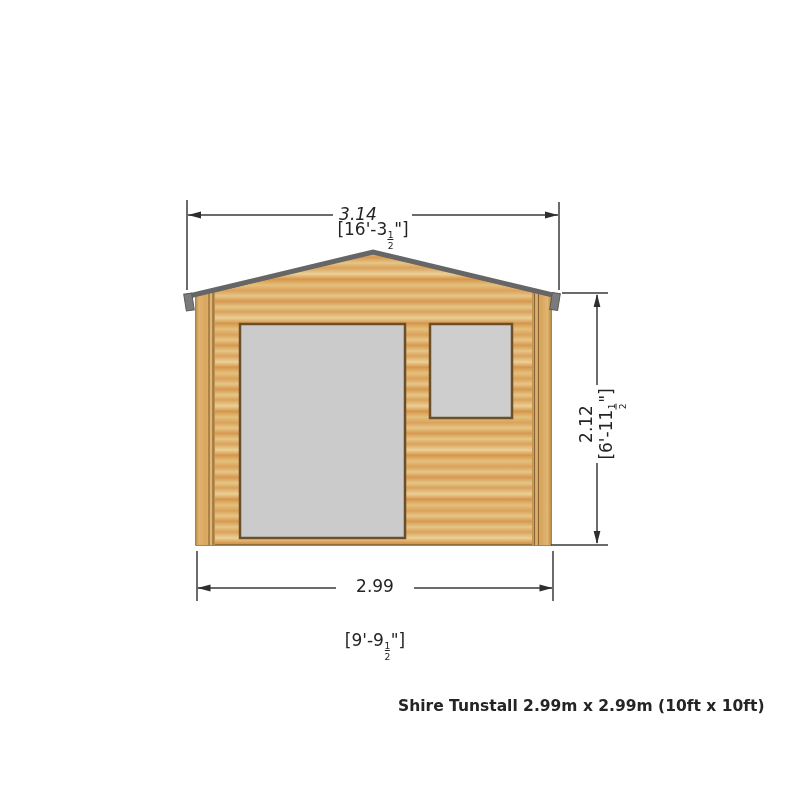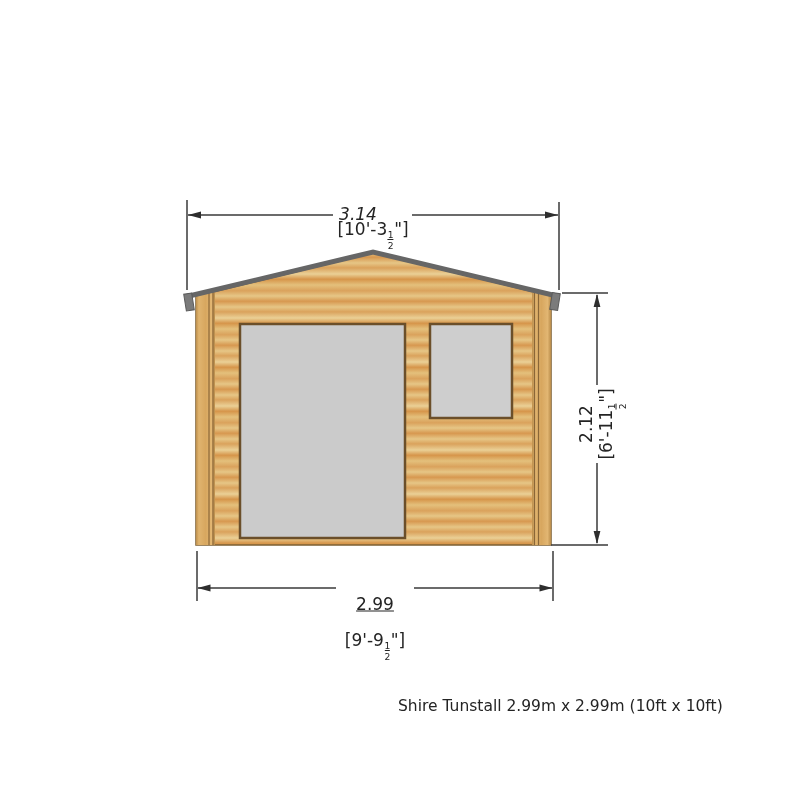--- a/index.html
+++ b/index.html
@@ -32,20 +32,21 @@
     margin:0 0.5px;
   }
   .frac .fden{border-top:1px solid currentColor;padding-top:0.5px;}
   .caption{
     position:absolute;
     left:398px;top:706px;
     transform:translateY(-50%);
     font-size:15.5px;
     white-space:nowrap;
     color:var(--color-text,#1c1c1c);
+    font-weight:bold;
   }
 </style>
 </head>
 <body>
 
 <div class="stage">
 
   <svg width="800" height="800" viewBox="0 0 800 800">
     <defs>
       <linearGradient id="grainG" x1="0" y1="296" x2="0" y2="340" gradientUnits="userSpaceOnUse" spreadMethod="repeat">
@@ -113,39 +114,39 @@
       <polygon points="597,544 593.6,531 600.4,531"></polygon>
       <polygon points="197.5,588 210.5,584.6 210.5,591.4"></polygon>
       <polygon points="552.5,588 539.5,584.6 539.5,591.4"></polygon>
     </g>
   </svg>
 
   <div class="label" style="left:358px;top:214px;font-style:italic;">
     <span>3.14</span>
   </div>
   <div class="label" style="left:373px;top:235px;">
-    <span>[10'-3</span><span class="frac">
+    <span>[16'-3</span><span class="frac">
         <span class="fnum">1</span>
         <span class="fden">2</span>
       </span><span>"]</span>
   </div>
 
   <div class="label rot" style="left:601px;top:424px;">
     <div>
       <span>2.12</span>
     </div>
     <div>
       <span>[6'-11</span><span class="frac">
           <span class="fnum">1</span>
           <span class="fden">2</span>
         </span><span>"]</span>
     </div>
   </div>
 
-  <div class="label" style="left:375px;top:604px;text-decoration:underline;">
+  <div class="label" style="left:375px;top:586px;">
     <span>2.99</span>
   </div>
   <div class="label" style="left:375px;top:606px;margin-top:40px;">
     <span>[9'-9</span><span class="frac">
         <span class="fnum">1</span>
         <span class="fden">2</span>
       </span><span>"]</span>
   </div>
 
   <div class="caption">Shire Tunstall 2.99m x 2.99m (10ft x 10ft)</div>

